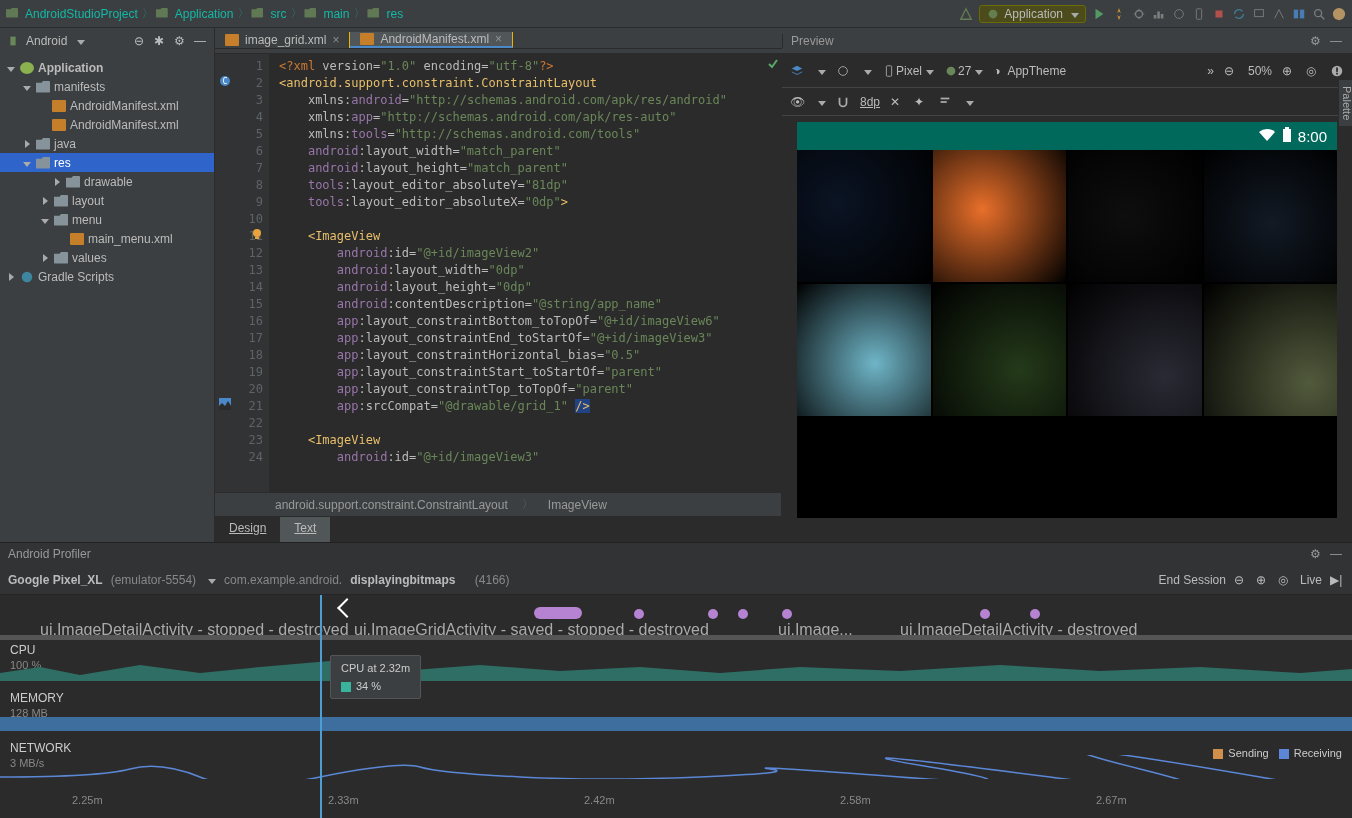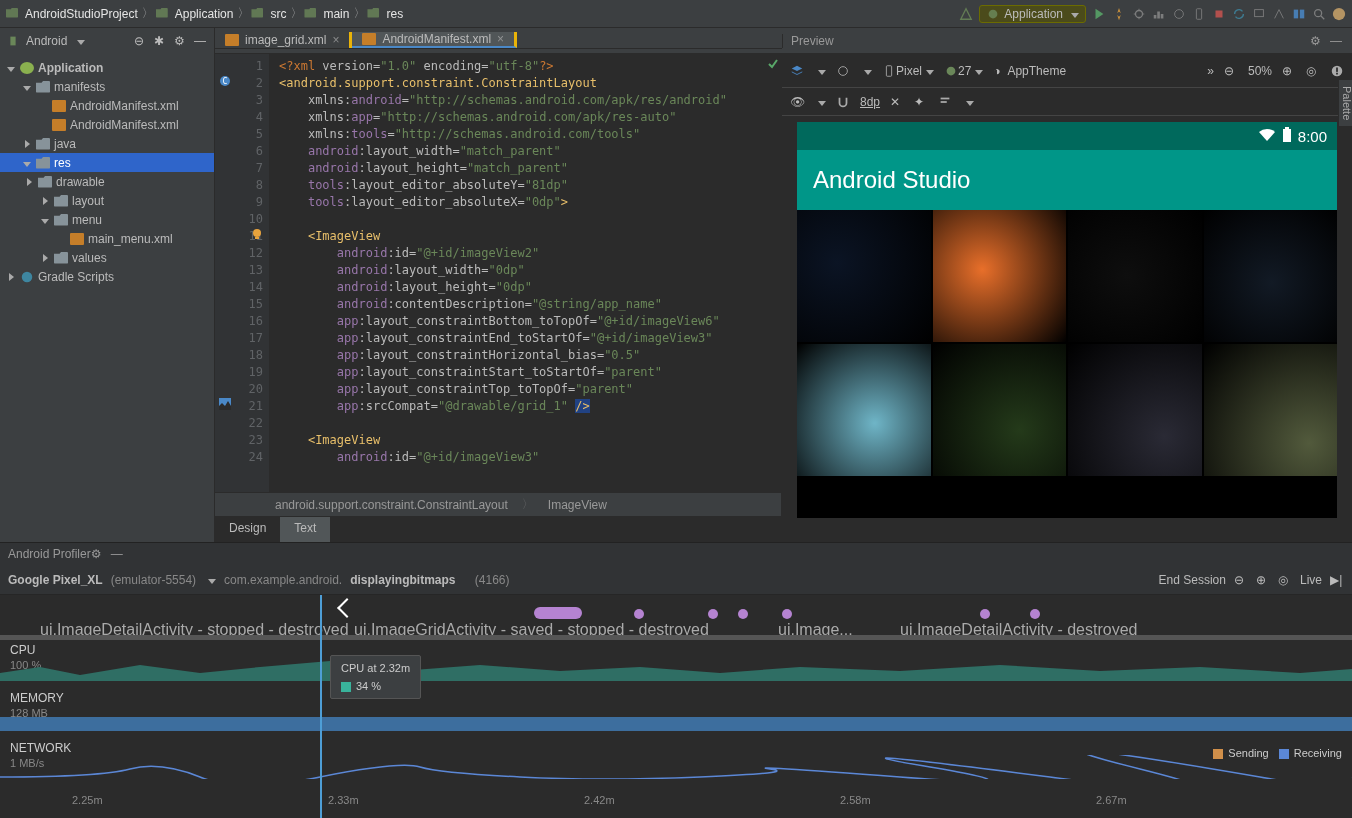--- a/index.html
+++ b/index.html
@@ -1,34 +1,34 @@
 <!DOCTYPE html>
 <html><head>
 <meta charset="utf-8">
 <style>
   * { margin:0; padding:0; box-sizing:border-box; }
   body { font-family: "Segoe UI", Arial, sans-serif; font-size:12px; background:#3c3f41; color:#bbb; width:1352px; height:818px; overflow:hidden; }
   .row { display:flex; align-items:center; }
   
   .topbar { height:28px; background:#3c3f41; border-bottom:1px solid #2b2b2b; padding:0 6px; justify-content:space-between; }
-  .crumbs span { color:#e5e5e5; }
+  .crumbs span { color:#14b8a6; }
   .crumb { display:inline-flex; align-items:center; gap:4px; margin-right:2px; }
   .crumb-sep { opacity:.5; margin:0 2px; }
   .tb-right { gap:6px; }
   .run-config { border:1px solid #6b6b00; background:#4b4b1b; color:#bbb; padding:1px 6px; border-radius:3px; display:inline-flex; align-items:center; gap:4px; }
   .ico { width:14px; height:14px; display:inline-block; }
   .ico svg { width:14px; height:14px; display:block; }
   .tb-right .ico { opacity:.85; cursor:pointer; }
   .folder-ico::before { content:""; display:inline-block; width:12px; height:10px; background:#6a8759; border-radius:1px; clip-path: polygon(0 18%, 40% 18%, 50% 0, 100% 0, 100% 100%, 0 100%); margin-right:3px; opacity:.8; }
   
   .strip2 { height:26px; border-bottom:1px solid #2b2b2b; }
   .proj-hdr { width:215px; height:26px; background:#3c3f41; border-right:1px solid #2b2b2b; display:flex; align-items:center; padding:0 6px; gap:6px; }
   .arrow-dn::after { content:""; border-left:4px solid transparent; border-right:4px solid transparent; border-top:5px solid #aaa; display:inline-block; margin-left:4px; }
   .tabs { flex:1; display:flex; align-items:stretch; border-bottom:1px solid #2b2b2b; }
-  .tab { display:flex; align-items:center; gap:6px; padding:0 10px; border-right:3px solid #eab308; color:#bbb; background:#3c3f41; cursor:pointer; }
+  .tab { display:flex; align-items:center; gap:6px; padding:0 10px; border-right:1px solid #eab308; color:#bbb; background:#3c3f41; cursor:pointer; }
   .tab.active { background:#515658; border-bottom:2px solid #4a88c7; }
   .tab .x { opacity:.6; }
   .preview-hdr { width:570px; border-left:1px solid #2b2b2b; padding:0 8px; display:flex; align-items:center; justify-content:space-between; color:#999; }
   
   .body { display:flex; height:488px; }
   .sidebar { width:215px; background:#3c3f41; border-right:1px solid #2b2b2b; padding-top:4px; overflow:hidden; }
   .tree-item { display:flex; align-items:center; height:19px; padding-left:6px; gap:4px; cursor:pointer; }
   .tree-item.sel { background:#2f65ca; color:#fff; }
   .tri { width:10px; text-align:center; }
   .tri.open::before { content:""; display:inline-block; border-left:4px solid transparent; border-right:4px solid transparent; border-top:5px solid #aaa; }
@@ -41,35 +41,35 @@
   .code-area { flex:1; display:flex; overflow:hidden; position:relative; }
   .gutter { width:54px; background:#313335; color:#606366; text-align:right; padding:4px 6px 0 0; font-family:Menlo,Consolas,monospace; font-size:12px; line-height:17px; user-select:none; position:relative; }
   .gut-ico { position:absolute; left:4px; width:12px; height:12px; }
   .code { font-family:Menlo,Consolas,monospace; font-size:12px; line-height:17px; padding:4px 0 0 10px; white-space:pre; color:#a9b7c6; overflow:hidden; }
   .c-decl { color:#cc7832;text-align:right; }
   .c-tag { color:#e8bf6a; }
   .c-attr { color:#bababa; }
   .c-ns { color:#9876aa; }
   .c-str { color:#6a8759; }
   .crumbbar { height:24px; background:#3c3f41; border-top:1px solid #2b2b2b; display:flex; align-items:center; padding-left:60px; gap:14px; color:#999; }
-  .dt-tabs { height:26px; display:flex; border-top:1px solid #2b2b2b; }
+  .dt-tabs { height:26px; display:flex; border-top:1px solid #2b2b2b;text-decoration:underline; }
   .dt-tab { padding:4px 14px; cursor:pointer; }
   .dt-tab.active { background:#515658; }
   .preview { width:570px; background:#2b2b2b; display:flex; flex-direction:column; }
   .pv-toolbar { height:34px; border-bottom:1px solid #444; display:flex; align-items:center; padding:0 8px; gap:10px; color:#bbb; }
   .pv-toolbar2 { height:28px; border-bottom:1px solid #444; display:flex; align-items:center; padding:0 8px; gap:10px; }
   .pv-spacer { flex:1; }
   .phone { margin:6px auto 0 auto; width:540px; height:396px; background:#111; display:flex; flex-direction:column; overflow:hidden; }
   .statusbar { height:28px; background:#00695c; color:#fff; display:flex; justify-content:flex-end; align-items:center; gap:6px; padding:0 10px; font-size:15px; }
   .appbar { height:60px; background:#009688; color:#fff; display:flex; align-items:center; padding:0 16px; font-size:24px; }
   .grid { flex:1; display:grid; grid-template-columns:repeat(4,1fr); grid-auto-rows:132px; gap:2px; background:#000; }
   .cell { }
   
   .profiler { height:276px; background:#313335; border-top:1px solid #222; display:flex; flex-direction:column; }
-  .pf-hdr { height:22px; display:flex; align-items:center; padding:0 8px; color:#999; justify-content:flex-start; }
+  .pf-hdr { height:22px; display:flex; align-items:center; padding:0 8px; color:#999; justify-content:space-between; }
   .pf-sub { height:30px; display:flex; align-items:center; padding:0 8px; gap:8px; color:#bbb; border-bottom:1px solid #262626; }
   .pf-sub .dim { color:#888; }
   .pf-timeline { flex:1; position:relative; background:#2b2b2b; overflow:hidden; }
   .pf-playhead { position:absolute; top:0; bottom:0; width:2px; background:#4e9ed6; left:320px; }
   .pf-row { position:absolute; left:0; right:0; }
   .pf-evtrow { top:0; height:40px; }
   .pf-evtrow .back { position:absolute; left:340px; top:6px; width:14px; height:14px; border:2px solid #fff; border-right:none; border-top:none; transform:rotate(45deg); }
   .dot { position:absolute; top:14px; width:10px; height:10px; border-radius:5px; background:#b583d1; }
   .pill { position:absolute; top:12px; height:12px; border-radius:6px; background:#b583d1; }
   .pf-tracks { position:absolute; top:40px; left:0; right:0; bottom:24px; }
@@ -261,21 +261,21 @@
     <div class="tree-item" style="padding-left:22px">
         <span class="tri closed"></span>
         <span class="fi dir"></span>
         <span>java</span>
       </div>
     <div class="tree-item sel" style="padding-left:22px">
         <span class="tri open"></span>
         <span class="fi dir"></span>
         <span>res</span>
       </div>
-    <div class="tree-item" style="padding-left:24px">
+    <div class="tree-item" style="padding-left:52px">
         <span class="tri closed"></span>
         <span class="fi dir"></span>
         <span>drawable</span>
       </div>
     <div class="tree-item" style="padding-left:40px">
         <span class="tri closed"></span>
         <span class="fi dir"></span>
         <span>layout</span>
       </div>
     <div class="tree-item" style="padding-left:40px">
@@ -457,23 +457,20 @@
       <div class="statusbar">
         <span><svg width="18" height="14" viewBox="0 0 18 14">
               <path d="M1 4a12 12 0 0116 0L9 13z" fill="#fff"></path>
             </svg></span>
         <span><svg width="10" height="16" viewBox="0 0 10 16">
               <rect x="1" y="2" width="8" height="13" fill="#fff"></rect>
               <rect x="3" width="4" height="2" fill="#fff"></rect>
             </svg></span>
         <span>8:00</span>
       </div>
-      <div class="appbar">
-          <span>Android Studio</span>
-        </div>
       <div class="grid" id="grid">
           <div class="cell" style="background: radial-gradient(circle at 30% 40%, rgb(11, 20, 36), rgb(0, 0, 0));"></div>
           <div class="cell" style="background: radial-gradient(circle at 37% 45%, rgb(232, 111, 42), rgb(0, 0, 0));"></div>
           <div class="cell" style="background: radial-gradient(circle at 44% 50%, rgb(14, 14, 14), rgb(0, 0, 0));"></div>
           <div class="cell" style="background: radial-gradient(circle at 51% 55%, rgb(18, 26, 37), rgb(0, 0, 0));"></div>
           <div class="cell" style="background: radial-gradient(circle at 58% 60%, rgb(111, 181, 199), rgb(0, 0, 0));"></div>
           <div class="cell" style="background: radial-gradient(circle at 65% 65%, rgb(36, 58, 26), rgb(0, 0, 0));"></div>
           <div class="cell" style="background: radial-gradient(circle at 72% 70%, rgb(42, 42, 53), rgb(0, 0, 0));"></div>
           <div class="cell" style="background: radial-gradient(circle at 79% 75%, rgb(82, 90, 60), rgb(0, 0, 0));"></div>
         </div>
@@ -523,21 +520,21 @@
     <div class="pf-tracks">
       <span class="track-lbl" style="top:8px">CPU</span>
       <span class="track-sub" style="top:24px">100 %</span>
       <svg class="cpu-area" style="top:12px" preserveAspectRatio="none" viewBox="0 0 1352 34">
           <path d="M0 34 L0 26 40 20 80 28 140 18 200 26 260 20 330 14 400 24 480 18 560 24 640 20 720 26 800 20 900 24 1000 18 1100 24 1200 20 1300 26 1352 22 1352 34 Z" fill="#2f6e64"></path>
         </svg>
       <span class="track-lbl" style="top:56px">MEMORY</span>
       <span class="track-sub" style="top:72px">128 MB</span>
       <div style="position:absolute;top:82px;left:0;right:0;height:14px;background:#3d6e9e"></div>
       <span class="track-lbl" style="top:106px">NETWORK</span>
-      <span class="track-sub" style="top:122px">1 MB/s</span>
+      <span class="track-sub" style="top:122px">3 MB/s</span>
       <svg style="position:absolute;top:120px;left:0;right:0;height:24px;width:100%" preserveAspectRatio="none" viewBox="0 0 1352 24">
           <path d="M0 22 Q100 22 130 14 T200 22 T320 22 T420 12 T520 22 T700 22 T770 14 T900 22 T930 12 T1050 22 T1140 14 T1260 22 T1352 22" fill="none" stroke="#5b87d6" stroke-width="1.5"></path>
         </svg>
     </div>
     <div class="legend row" style="gap:10px">
       <span><span class="sw" style="background:#d08f4a"></span><span>Sending</span></span>
       <span><span class="sw" style="background:#5b87d6"></span><span>Receiving</span></span>
     </div>
     <div class="pf-playhead"></div>
     <div class="tooltip" style="left:330px;top:60px">

